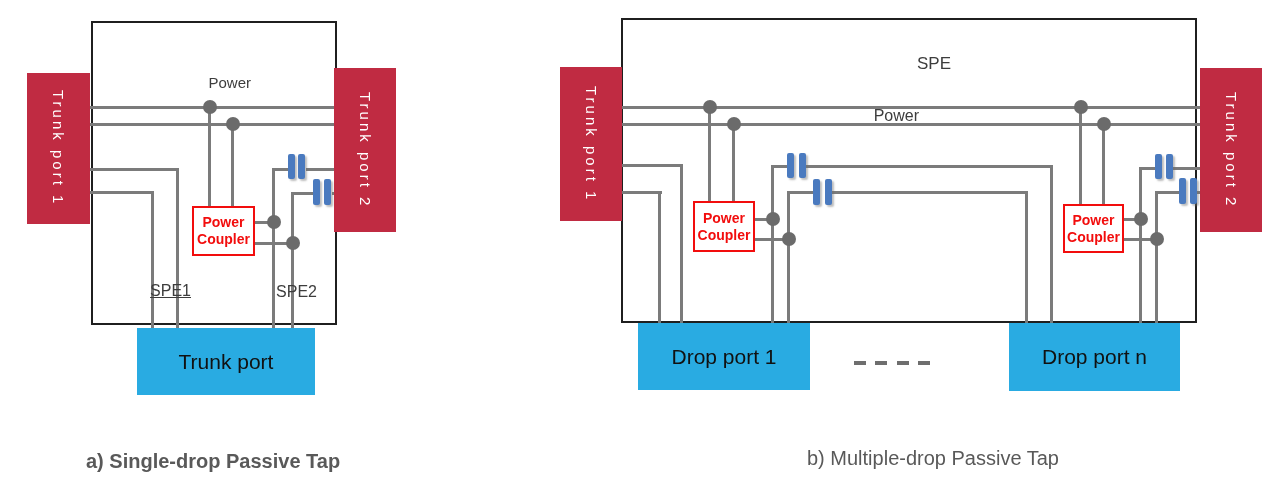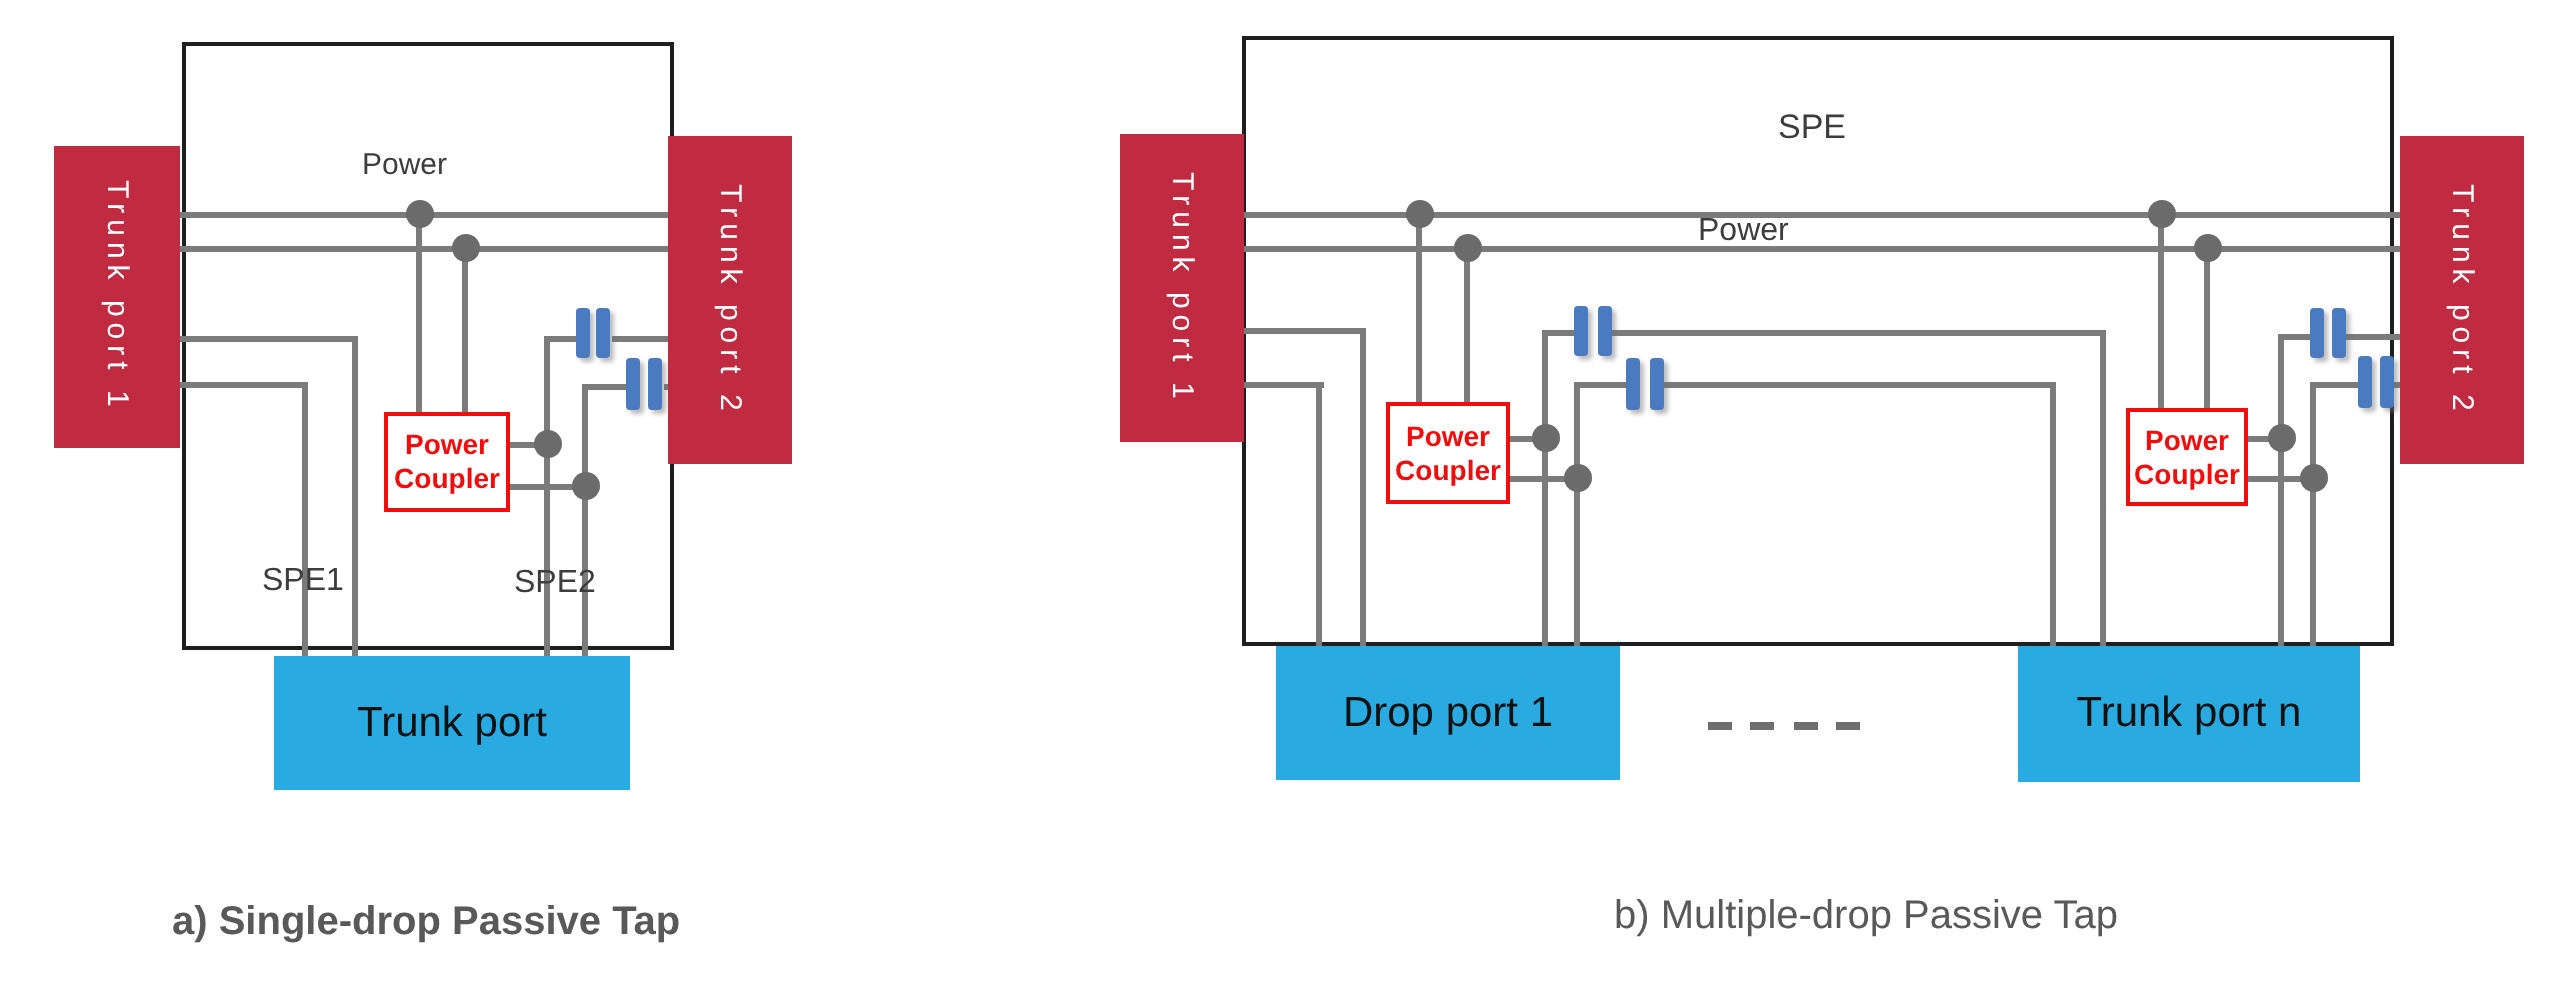--- a/index.html
+++ b/index.html
@@ -11,21 +11,21 @@
   .drop{position:absolute;background:#29abe2;z-index:5;display:flex;align-items:center;justify-content:center;
         color:#111111;font-size:21px;}
   .w{position:absolute;background:#7b7b7b;z-index:2;}
   .dot{position:absolute;width:14px;height:14px;border-radius:50%;background:#6b6b6b;z-index:4;}
   .coupler{position:absolute;background:#ffffff;border:2px solid #f20d0d;z-index:5;
            display:flex;align-items:center;justify-content:center;text-align:center;
            color:#f20d0d;font-weight:bold;font-size:14px;line-height:1.2;white-space:pre-line;}
   .cap{position:absolute;z-index:4;}
   .plate{position:absolute;width:7px;background:#4a7abf;border-radius:2px;
          box-shadow:2px 2px 2px rgba(110,110,110,0.45);}
-  .lbl{position:absolute;color:#3d3d3d;text-align:left;z-index:5;}
+  .lbl{position:absolute;color:#3d3d3d;text-align:right;z-index:5;}
   .caption{position:absolute;color:#595959;font-size:20px;z-index:5;white-space:nowrap;}
   .dashes{position:absolute;left:854px;top:361px;width:76px;height:4px;display:flex;
           justify-content:space-between;z-index:5;}
   .dashes i{display:block;width:12px;height:4px;background:#6e6e6e;}
 </style>
 </head>
 <body>
 
 <div id="stage">
 
@@ -76,21 +76,21 @@
   </div>
   <div class="trunk" style="left:334px;top:68px;width:62px;height:164px;">
     <span>Trunk port 2</span>
   </div>
 
   <div class="drop" style="left:137px;top:328px;width:178px;height:67px;">
     <span>Trunk port</span>
   </div>
 
   <div class="lbl" style="left:181px;top:74px;width:70px;font-size:15px;">Power</div>
-  <div class="lbl" style="left:131px;top:282px;width:60px;font-size:16px;">SPE1</div>
+  <div class="lbl" style="left:131px;top:282px;width:60px;font-size:16px;text-decoration:underline;">SPE1</div>
   <div class="lbl" style="left:257px;top:283px;width:60px;font-size:16px;">SPE2</div>
   <div class="caption" style="left:86px;top:450px;font-weight:bold;">a) Single-drop Passive Tap</div>
 
   <div class="box" style="left:621px;top:18px;width:572px;height:301px;"></div>
 
   <div class="w" style="left:622px;top:106px;width:578px;height:3px;"></div>
   <div class="w" style="left:622px;top:123px;width:578px;height:3px;"></div>
 
   <div class="w" style="left:708px;top:107px;width:3px;height:94px;"></div>
   <div class="w" style="left:732px;top:124px;width:3px;height:77px;"></div>
@@ -167,21 +167,21 @@
     <span>Trunk port 1</span>
   </div>
   <div class="trunk" style="left:1200px;top:68px;width:62px;height:164px;">
     <span>Trunk port 2</span>
   </div>
 
   <div class="drop" style="left:638px;top:323px;width:172px;height:67px;">
     <span>Drop port 1</span>
   </div>
   <div class="drop" style="left:1009px;top:323px;width:171px;height:68px;">
-    <span>Trunk port n</span>
+    <span>Drop port n</span>
   </div>
 
   <div class="dashes">
     <i></i>
       <i></i>
       <i></i>
       <i></i>
   </div>
 
   <div class="lbl" style="left:889px;top:54px;width:62px;font-size:17px;">SPE</div>

